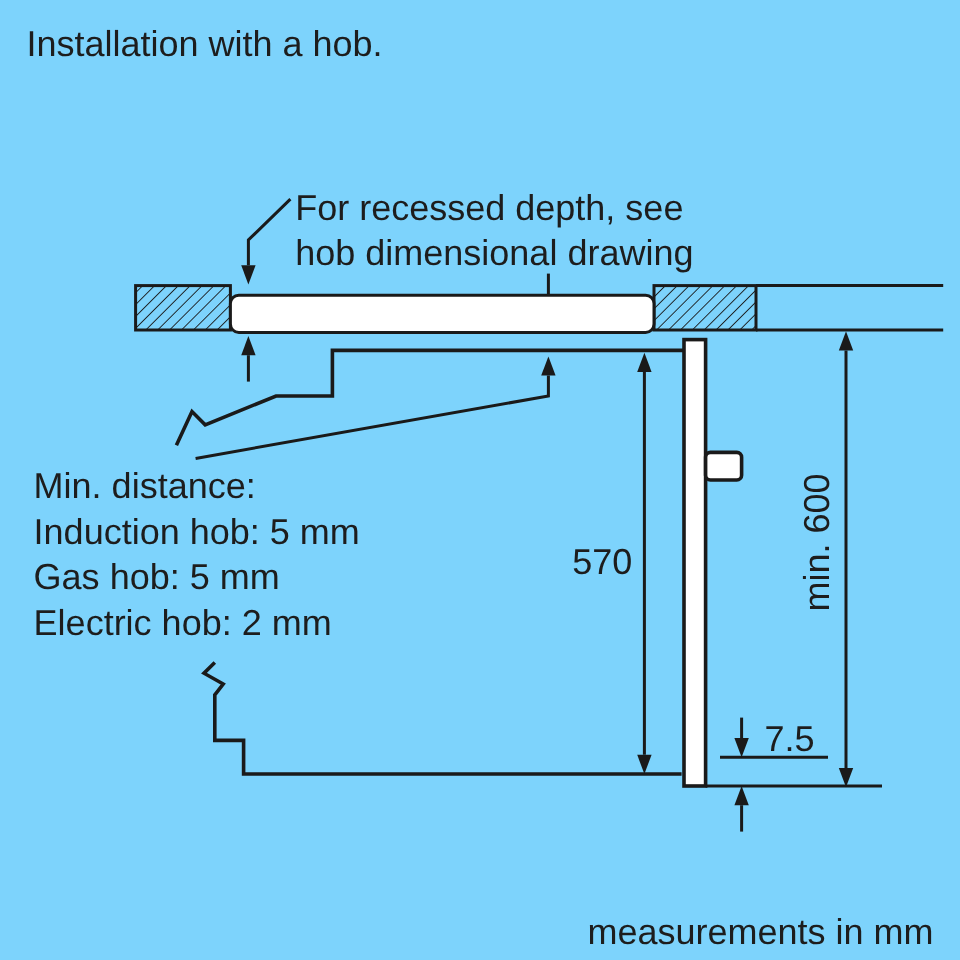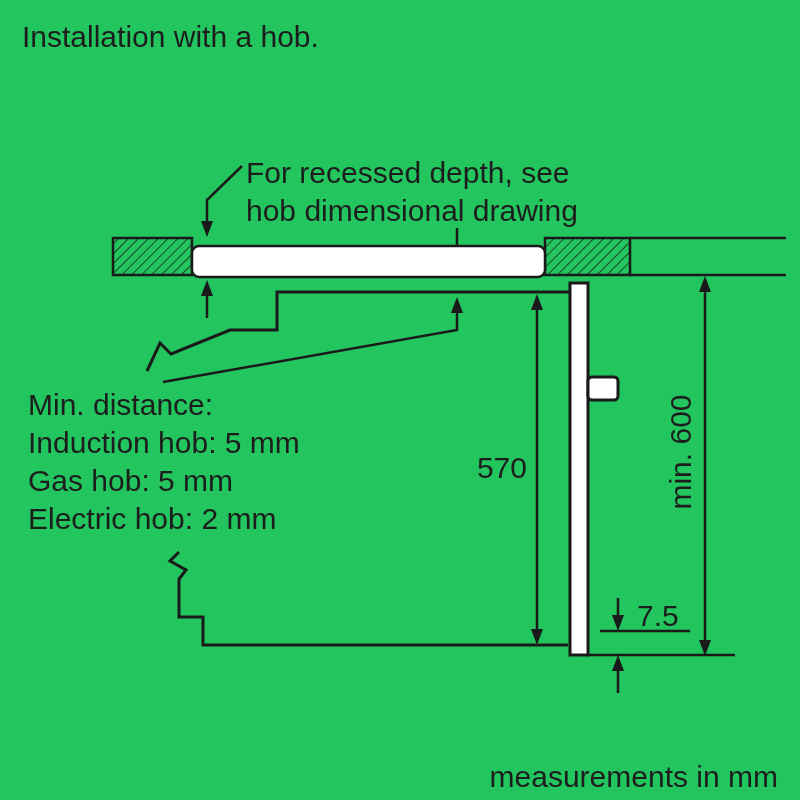--- a/index.html
+++ b/index.html
@@ -1,18 +1,18 @@
 <!DOCTYPE html>
 <html><head>
 <meta charset="utf-8">
 <style>
   html, body { margin: 0; padding: 0; background: #ffffff; }
   .page {
     width: 800px; height: 800px; position: relative;
-    background: #22c55e; overflow: hidden; text-decoration: underline;
+    background: #7dd3fc; overflow: hidden; text-decoration: underline;
   }
   svg { display: block; }
   text {
     font-family: "Liberation Sans", "DejaVu Sans", sans-serif;
     fill: #1d1d1d;
     font-size: 30px;
   }
   .lines { stroke: #1a1a1a; fill: none; }
   .arrow { fill: #1a1a1a; stroke: none; }
 </style>

